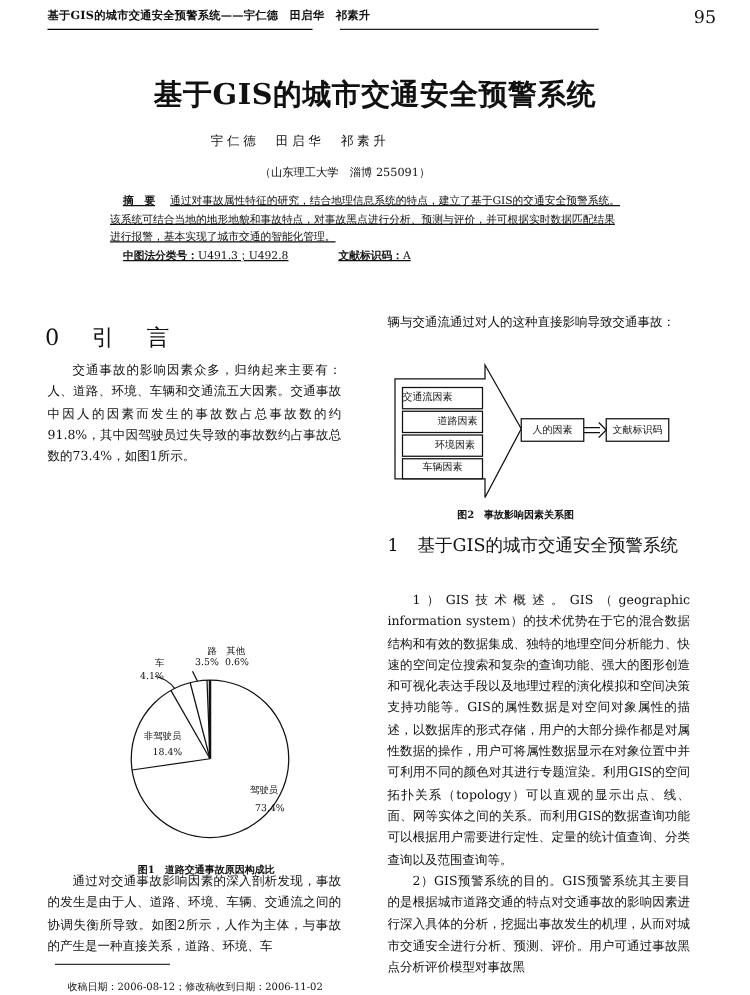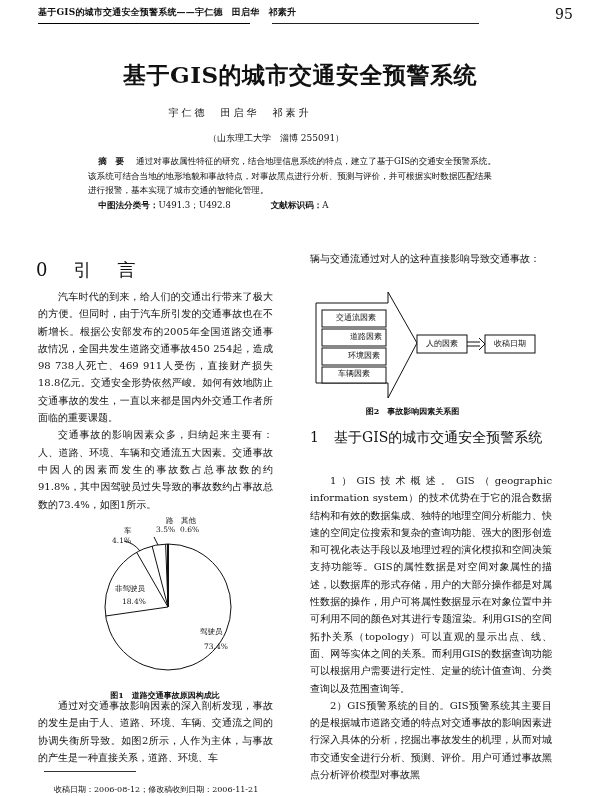--- a/index.html
+++ b/index.html
@@ -8,21 +8,21 @@
   .abs { position:absolute; }
   .running-head { left:38px; top:6px; font-size:9px; letter-spacing:0.2px; font-weight:bold; white-space:nowrap; }
   .page-num { left:555px; top:6px; font-size:14px; }
   .head-rule-l { left:38px; top:23px; width:212px; height:1px; background:#000; }
   .head-rule-r { left:272px; top:23px; width:207px; height:1px; background:#222; }
   .title { left:0; width:600px; top:60px; text-align:center; font-size:23px; font-weight:bold; letter-spacing:0.5px; }
   .authors { left:0; width:480px; top:106px; text-align:center; font-size:10px; letter-spacing:3px; }
   .affil { left:0; width:552px; top:132px; text-align:center; font-size:9px; }
   .abstract { left:88px; top:154px; width:410px; font-size:8.6px; line-height:14.5px; }
   .abstract .lbl { font-weight:bold; margin-right:12px; }
-  .abstract p { margin:0; }
+  .abstract p { margin:0;text-decoration:underline; }
   .abstract .indent { text-indent:1.2em; }
   .sec0 { left:36px; top:258px; font-size:18px; letter-spacing:4px; }
   .col-left { left:38px; width:235px; font-size:10px; line-height:17.3px; text-align:justify; }
   .col-left p, .col-right p { margin:0; }
   .col-left .ind, .col-right .ind { text-indent:2em; }
   .col-right { left:310px; width:242px; font-size:10px; line-height:17.3px; text-align:justify; }
   .sec1 { left:310px; top:427px; width:245px; font-size:14px; line-height:20px; }
   .sec1 .num { display:inline-block; width:24px; }
   .fig-cap { font-size:8px; font-weight:bold; text-align:center; }
   .footnote-rule { left:44px; top:771px; width:92px; height:1px; background:#333; }
@@ -42,21 +42,20 @@
 <div class="abs authors">宇仁德　田启华　祁素升</div>
 <div class="abs affil">（山东理工大学　淄博 255091）</div>
 
 <div class="abs abstract">
   <p class="indent"><span class="lbl">摘　要</span><span>通过对事故属性特征的研究，结合地理信息系统的特点，建立了基于GIS的交通安全预警系统。该系统可结合当地的地形地貌和事故特点，对事故黑点进行分析、预测与评价，并可根据实时数据匹配结果进行报警，基本实现了城市交通的智能化管理。</span></p>
   <p class="indent"><span style="font-weight:bold">中图法分类号：</span><span>U491.3；U492.8</span><span style="display:inline-block;width:40px"></span><span style="font-weight:bold">文献标识码：</span><span>A</span></p>
 </div>
 
 <div class="abs sec0">0　引　言</div>
 <div class="abs col-left" style="top:288px;">
-  <p class="ind">汽车时代的到来，给人们的交通出行带来了极大的方便。但同时，由于汽车所引发的交通事故也在不断增长。根据公安部发布的2005年全国道路交通事故情况，全国共发生道路交通事故450 254起，造成98 738人死亡、469 911人受伤，直接财产损失18.8亿元。交通安全形势依然严峻。如何有效地防止交通事故的发生，一直以来都是国内外交通工作者所面临的重要课题。</p>
   <p class="ind">交通事故的影响因素众多，归纳起来主要有：人、道路、环境、车辆和交通流五大因素。交通事故中因人的因素而发生的事故数占总事故数的约91.8%，其中因驾驶员过失导致的事故数约占事故总数的73.4%，如图1所示。</p>
 </div>
 
 <div class="abs" style="left:60px; top:514px; width:220px; height:200px;">
   <svg width="220" height="180" viewBox="0 0 220 180">
     <g transform="translate(108,93)" stroke="#111" stroke-width="1" fill="none">
       <circle r="63" fill="#fff"></circle>
 
       <line x1="0" y1="0" x2="0" y2="-63" stroke-width="2"></line>
       <line x1="0" y1="0" x2="-2.4" y2="-63"></line>
@@ -79,45 +78,45 @@
   <div class="pie-lbl" style="left:140px; top:113px;">驾驶员</div>
   <div class="pie-lbl" style="left:144px; top:128px;">73.4%</div>
   <div class="fig-cap" style="position:absolute; left:0; top:176px; width:210px;">图1　道路交通事故原因构成比</div>
 </div>
 
 <div class="abs col-left" style="top:697px;">
   <p class="ind">通过对交通事故影响因素的深入剖析发现，事故的发生是由于人、道路、环境、车辆、交通流之间的协调失衡所导致。如图2所示，人作为主体，与事故的产生是一种直接关系，道路、环境、车</p>
 </div>
 
 <div class="abs footnote-rule"></div>
-<div class="abs footnote">收稿日期：2006-08-12；修改稿收到日期：2006-11-21</div>
+<div class="abs footnote">收稿日期：2006-08-12；修改稿收到日期：2006-11-02</div>
 
 <div class="abs col-right" style="top:250px;">
   <p>辆与交通流通过对人的这种直接影响导致交通事故：</p>
 </div>
 
 <div class="abs" style="left:312px; top:290px; width:240px; height:120px;">
   <svg width="240" height="112" viewBox="0 0 240 112">
     <path d="M 4 13 L 76 13 L 76 2 L 105 53 L 76 108 L 76 93 L 4 93 Z" fill="#fff" stroke="#111" stroke-width="1"></path>
     <rect x="10" y="20" width="64" height="17" fill="#fff" stroke="#111"></rect>
     <rect x="10" y="39" width="64" height="17" fill="#fff" stroke="#111"></rect>
     <rect x="10" y="58" width="64" height="17" fill="#fff" stroke="#111"></rect>
     <rect x="10" y="77" width="64" height="16" fill="#fff" stroke="#111"></rect>
     <rect x="105" y="45" width="50" height="18" fill="#fff" stroke="#111"></rect>
     <line x1="155" y1="52" x2="168" y2="52" stroke="#111"></line>
     <line x1="155" y1="56" x2="168" y2="56" stroke="#111"></line>
     <path d="M 167 48 L 173 54 L 167 60" fill="none" stroke="#111"></path>
     <rect x="173" y="45" width="50" height="18" fill="#fff" stroke="#111"></rect>
   </svg>
-  <div class="abs box-txt" style="left:10px; top:22px; width:68px; text-align:center;">交通流因素</div>
+  <div class="abs box-txt" style="left:10px; top:22px; width:68px; text-align:left;">交通流因素</div>
   <div class="abs box-txt" style="left:10px; top:41px; width:88px; text-align:center;">道路因素</div>
   <div class="abs box-txt" style="left:10px; top:60px; width:84px; text-align:center;">环境因素</div>
   <div class="abs box-txt" style="left:10px; top:78px; width:64px; text-align:center;">车辆因素</div>
   <div class="abs box-txt" style="left:105px; top:48px; width:50px; text-align:center;">人的因素</div>
-  <div class="abs box-txt" style="left:173px; top:48px; width:50px; text-align:center;">收稿日期</div>
+  <div class="abs box-txt" style="left:173px; top:48px; width:50px; text-align:center;">文献标识码</div>
 </div>
 <div class="abs fig-cap" style="left:310px; top:406px; width:205px;">图2　事故影响因素关系图</div>
 
 <div class="abs sec1">
   <span class="num">1</span><span>基于GIS的城市交通安全预警系统</span>
 </div>
 
 <div class="abs col-right" style="top:472px;">
   <p class="ind">1）GIS技术概述。GIS（geographic information system）的技术优势在于它的混合数据结构和有效的数据集成、独特的地理空间分析能力、快速的空间定位搜索和复杂的查询功能、强大的图形创造和可视化表达手段以及地理过程的演化模拟和空间决策支持功能等。GIS的属性数据是对空间对象属性的描述，以数据库的形式存储，用户的大部分操作都是对属性数据的操作，用户可将属性数据显示在对象位置中并可利用不同的颜色对其进行专题渲染。利用GIS的空间拓扑关系（topology）可以直观的显示出点、线、面、网等实体之间的关系。而利用GIS的数据查询功能可以根据用户需要进行定性、定量的统计值查询、分类查询以及范围查询等。</p>
   <p class="ind">2）GIS预警系统的目的。GIS预警系统其主要目的是根据城市道路交通的特点对交通事故的影响因素进行深入具体的分析，挖掘出事故发生的机理，从而对城市交通安全进行分析、预测、评价。用户可通过事故黑点分析评价模型对事故黑</p>

